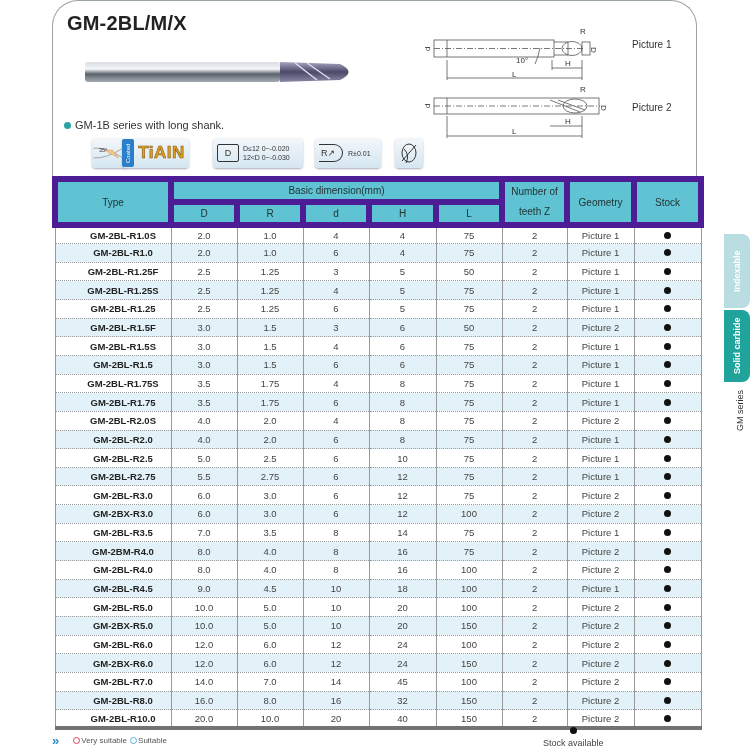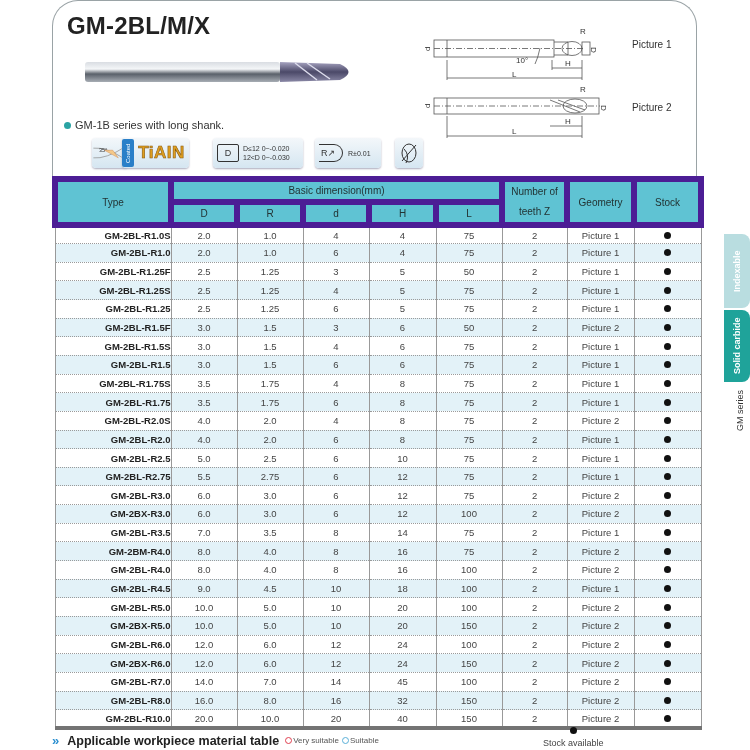--- a/index.html
+++ b/index.html
@@ -1,28 +1,28 @@
 <!DOCTYPE html>
 <html><head>
 <meta charset="utf-8">
 <style>
   * { box-sizing: border-box; margin: 0; padding: 0; }
   body { width: 750px; height: 750px; background: #ffffff; font-family: "Liberation Sans", sans-serif; position: relative; overflow: hidden; color: #333; }
   .frame { position: absolute; left: 52px; top: 0; width: 645px; height: 176px; border: 1px solid #9aa3a6; border-bottom: none; border-top: none; border-radius: 26px 26px 0 0; border-top: 1px solid #9aa3a6; }
-  .title { position: absolute; left: 67px; top: 12px; font-size: 24px; font-weight: bold; color: #222; letter-spacing: 0.2px; }
+  .title { position: absolute; left: 67px; top: 12px; font-size: 20px; font-weight: bold; color: #222; letter-spacing: 0.2px; }
   .tool { position: absolute; left: 85px; top: 58px; width: 272px; height: 28px; }
   .bullet-line { position: absolute; left: 64px; top: 119px; font-size: 11px; color: #333; display: flex; align-items: center; }
   .bullet-dot { width: 7px; height: 7px; border-radius: 50%; background: #2aa3a3; margin-right: 4px; }
   .feat { position: absolute; top: 138px; height: 30px; border-radius: 4px; background: linear-gradient(#f3f7fa, #d5e6f1); box-shadow: 0 1px 2px #aab; display: flex; align-items: center; justify-content: center; font-size: 8px; color: #333; }
   .diagram { position: absolute; left: 420px; top: 20px; width: 260px; height: 120px; }
   .pic-label { position: absolute; font-size: 10px; color: #333; }
   table { position: absolute; left: 52px; top: 176px; width: 646px; border-collapse: collapse; table-layout: fixed; }
   th { background: #5fc3d3; color: #233; font-weight: normal; font-size: 10px; border: 6px solid #4c1d95; height: 22px; }
   td { font-size: 9.5px; text-align: center; height: 18.65px; border-left: 1px solid #999; border-right: 1px solid #999; border-bottom: 1px dotted #9a9a9a; color: #444; }
-  td.type { font-weight: bold; color: #222; text-align: right; padding-left: 20px; }
+  td.type { font-weight: bold; color: #222; text-align: center; padding-left: 20px; }
   tr.alt td { background: #e3f2f8; }
   tbody tr:last-child td { border-bottom: 4px solid #737373; }
   .stock-dot { display: inline-block; width: 7px; height: 7px; border-radius: 50%; background: #111; }
   .side-tab { position: absolute; left: 724px; width: 26px; border-radius: 8px 0 0 8px; color: #fff; font-size: 9px; font-weight: bold; writing-mode: vertical-rl; transform: rotate(180deg); display: flex; align-items: center; justify-content: center; }
   .side-label { position: absolute; left: 735px; top: 390px; font-size: 9px; color: #333; writing-mode: vertical-rl; transform: rotate(180deg); }
   .footer-title { position: absolute; left: 52px; top: 733px; display: flex; align-items: center; font-size: 12.5px; font-weight: bold; color: #222; }
   .chev { color: #2a8fd0; font-size: 13px; margin-right: 8px; font-weight: bold; }
   .legend-small { font-size: 8px; font-weight: normal; color: #555; margin-left: 6px; }
   .ring { display: inline-block; width: 7px; height: 7px; border-radius: 50%; border: 1.5px solid #e04050; margin-right: 1px; vertical-align: middle; }
   .ring.blue { border-color: #5ab0d8; }
@@ -470,21 +470,20 @@
 <div class="side-tab" style="top:234px; height:74px; background:#b9dde0;">
     <span>Indexable</span>
   </div>
 <div class="side-tab" style="top:310px; height:72px; background:#1fa39a;">
     <span>Solid carbide</span>
   </div>
 <div class="side-label">GM series</div>
 
 <div class="footer-title">
   <span class="chev">»</span>
-  <span>Applicable workpiece material table</span>
   <span class="legend-small"><span class="ring"></span><span>Very suitable</span></span>
   <span class="legend-small" style="margin-left:3px;"><span class="ring blue"></span><span>Suitable</span></span>
 </div>
 
 <div class="stock-legend">
   <span class="dot-fill"></span>
   <span>Stock available</span>
   <span class="dot-open"></span>
   <span>Make-to-order</span>
 </div>

